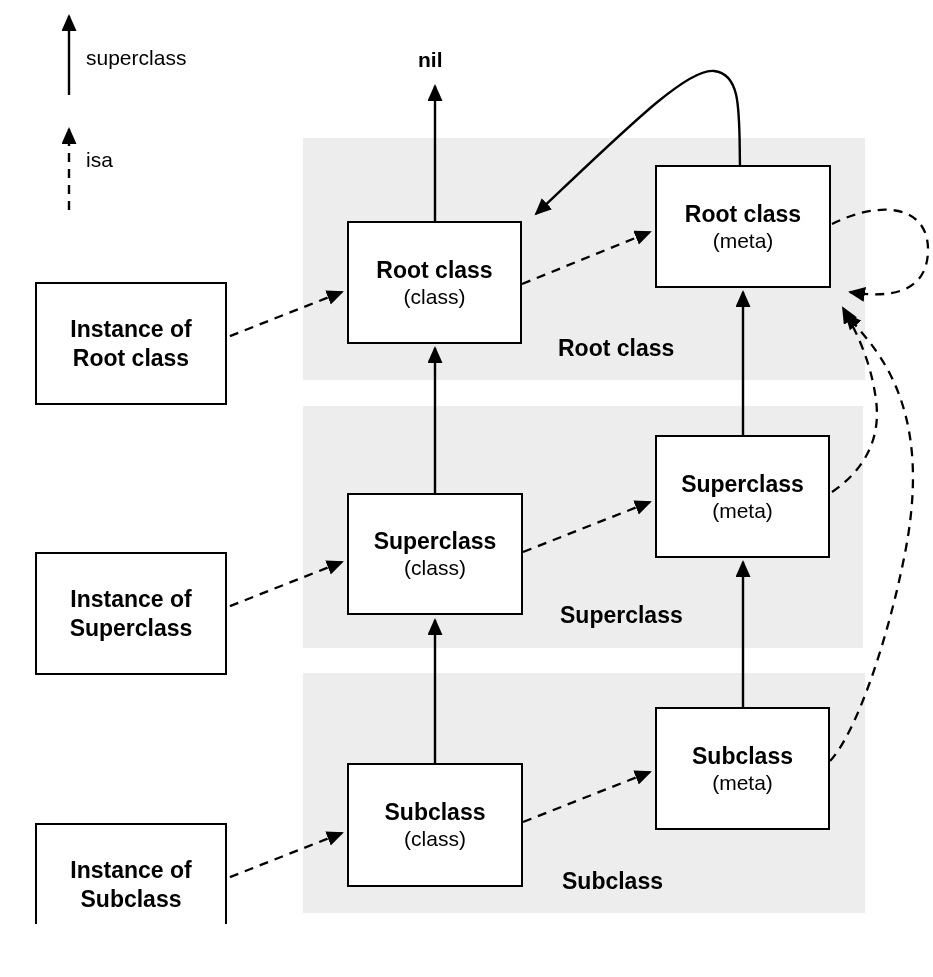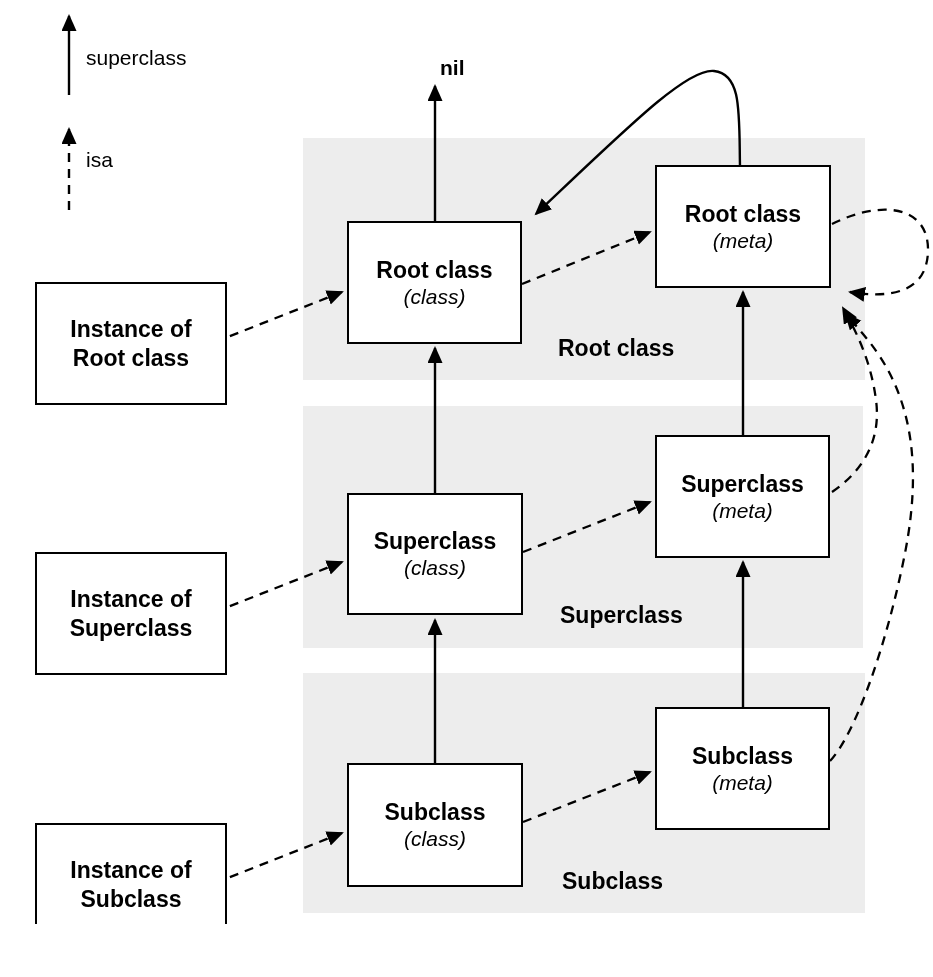--- a/index.html
+++ b/index.html
@@ -19,21 +19,21 @@
     background: #ffffff;
     border: 2px solid #000000;
     display: flex;
     flex-direction: column;
     align-items: center;
     justify-content: center;
     text-align: center;
     box-sizing: border-box;
   }
   .classbox .title { font-weight: bold; font-size: 23px; line-height: 28px; }
-  .classbox .subtitle { font-weight: normal; font-size: 21px; line-height: 26px; font-style: italic; }
+  .classbox .subtitle { font-weight: normal; font-size: 21px; line-height: 26px; }
 
   .instancebox {
     position: absolute;
     background: #ffffff;
     border: 2px solid #000000;
     display: flex;
     flex-direction: column;
     align-items: center;
     justify-content: center;
     text-align: center;
@@ -97,21 +97,21 @@
     <path d="M 832,224 C 882,199 929,206 928,251 C 927,295 886,298 850,292" fill="none" stroke="#000" stroke-width="2.3" stroke-dasharray="9 7" marker-end="url(#ah)"></path>
 
     <path d="M 832,492 C 866,469 881,437 876,400 C 871,361 856,331 843,308" fill="none" stroke="#000" stroke-width="2.3" stroke-dasharray="9 7" marker-end="url(#ah)"></path>
 
     <path d="M 830,761 C 856,733 886,645 903,563 C 919,488 916,428 892,378 C 878,349 861,332 846,314" fill="none" stroke="#000" stroke-width="2.3" stroke-dasharray="9 7" marker-end="url(#ah)"></path>
   </svg>
 
   <div class="legend-label" style="left:86px; top:46px;">superclass</div>
   <div class="legend-label" style="left:86px; top:148px;">isa</div>
 
-  <div class="nil-label" style="left:418px; top:56px;margin-left:22px;">nil</div>
+  <div class="nil-label" style="left:418px; top:48px;">nil</div>
 
   <div class="region-label" style="left:558px; top:335px;">Root class</div>
   <div class="region-label" style="left:560px; top:602px;">Superclass</div>
   <div class="region-label" style="left:562px; top:868px;">Subclass</div>
 
   <div class="classbox" style="left:347px; top:221px; width:175px; height:123px;">
     <span class="title">Root class</span>
     <span class="subtitle">(class)</span>
   </div>
   <div class="classbox" style="left:655px; top:165px; width:176px; height:123px;">

